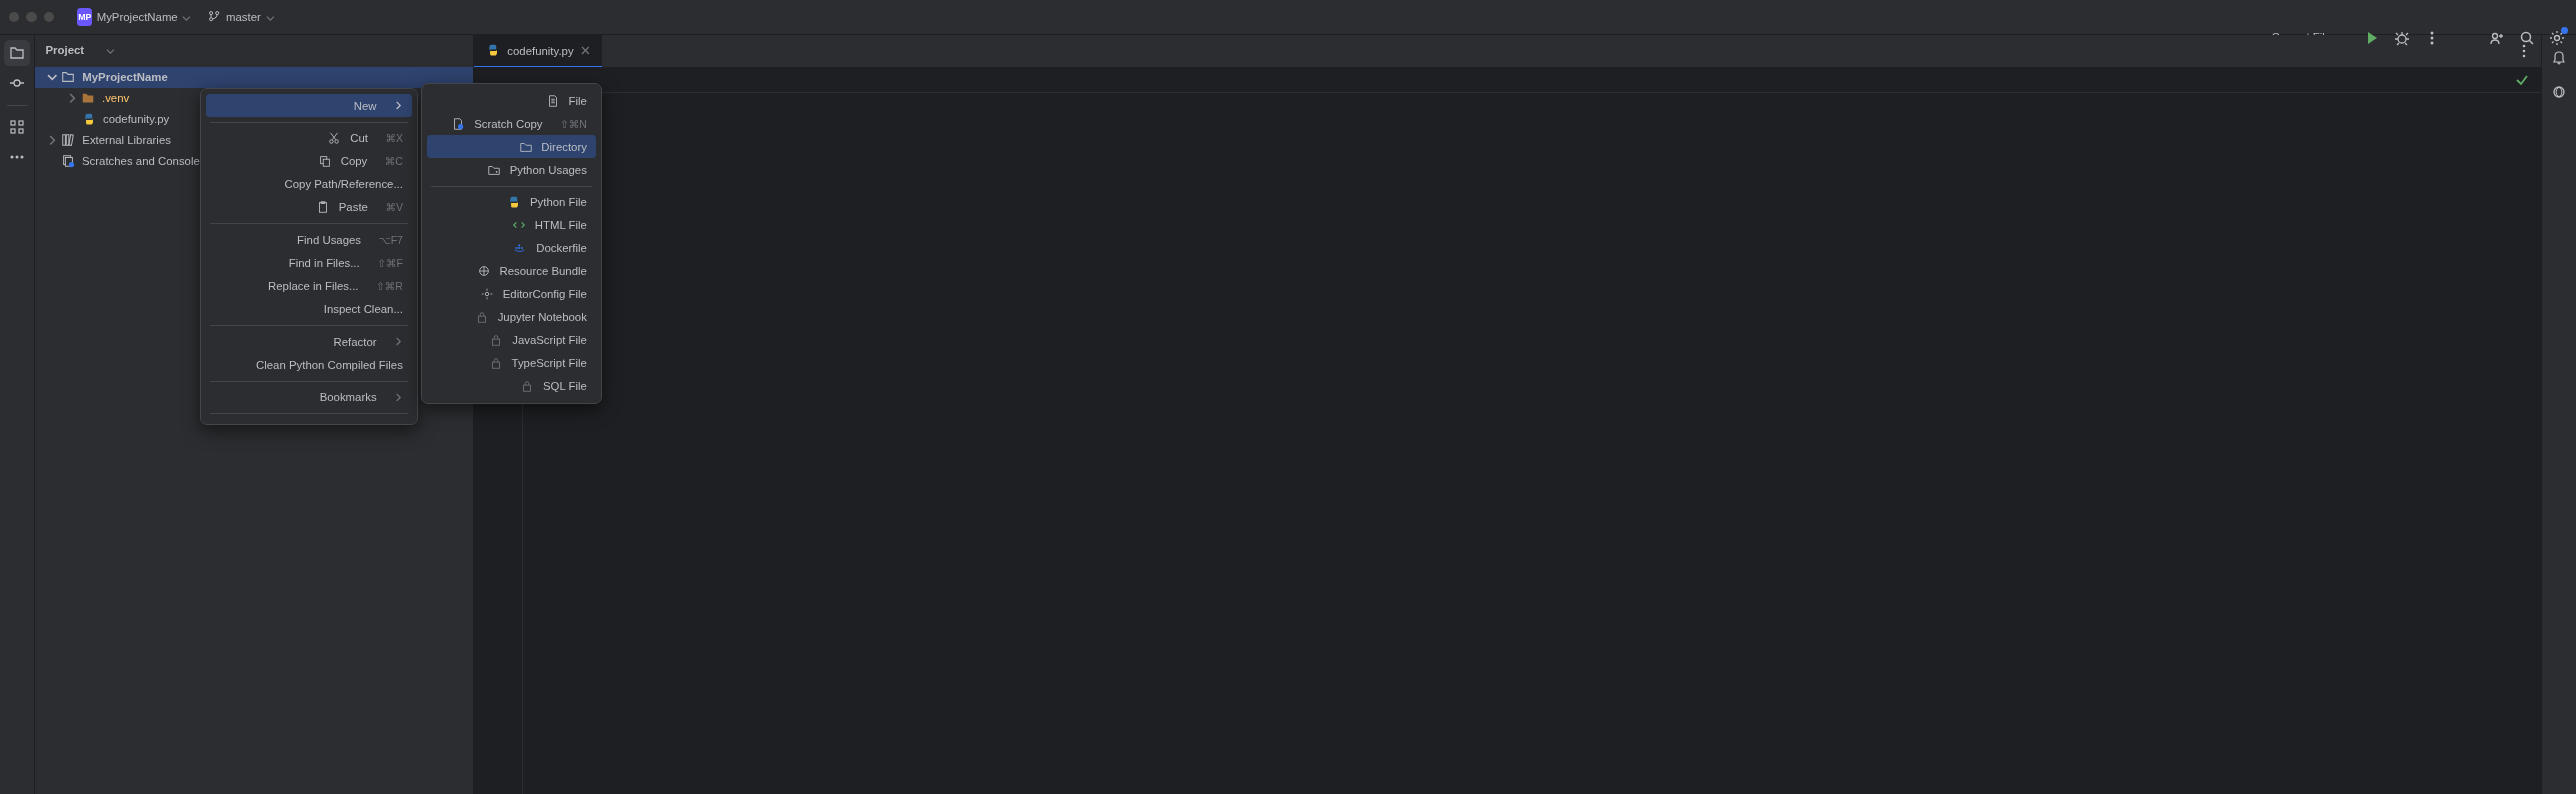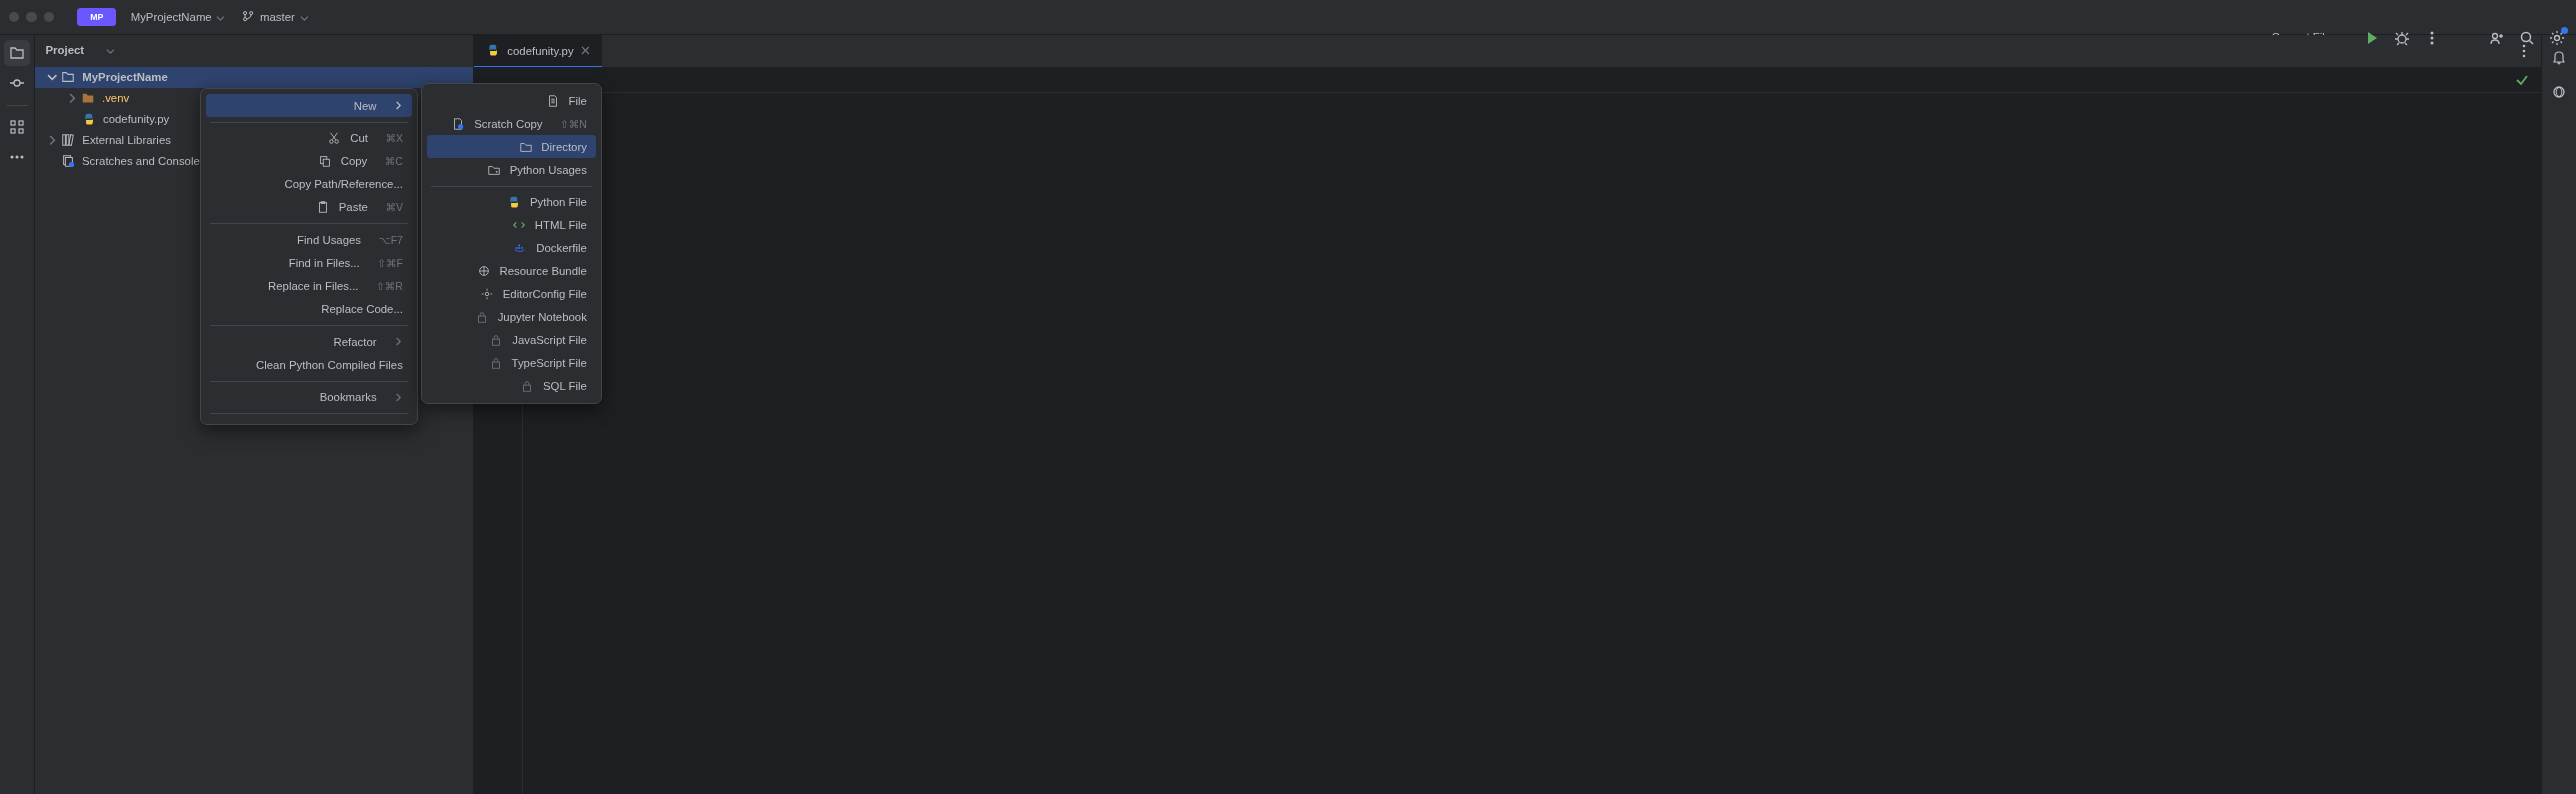--- a/index.html
+++ b/index.html
@@ -32,31 +32,31 @@
       gap: 7px;
       margin-right: 16px;
     }
     .traffic-light {
       width: 10.5px;
       height: 10.5px;
       border-radius: 50%;
       background: #4a4a4a;
     }
     .project-badge {
-      width: 39px;
+      width: 15px;
       height: 17.5px;
       border-radius: 3.5px;
       background: #6b57ff;
       color: white;
       display: flex;
       align-items: center;
       justify-content: center;
       font-size: 8.8px;
       font-weight: bold;
-      margin-right: 10px;
+      margin-right: 0;
     }
     .title-item {
       display: flex;
       align-items: center;
       gap: 4.4px;
       padding: 3.5px 7px;
       border-radius: 3.5px;
       color: #bcbec4;
     }
     .chevron-down {
@@ -598,21 +598,21 @@
     <span class="menu-shortcut">⇧⌘F</span>
   </div>
   <div class="menu-item">
     <div class="menu-left">
         <span>Replace in Files...</span>
       </div>
     <span class="menu-shortcut">⇧⌘R</span>
   </div>
   <div class="menu-item">
     <div class="menu-left">
-        <span>Replace Code...</span>
+        <span>Inspect Clean...</span>
       </div>
   </div>
   <div class="menu-sep"></div>
   <div class="menu-item">
     <div class="menu-left">
         <span>Refactor</span>
       </div>
     <span class="submenu-arrow"><svg viewBox="0 0 10 10">
           <path d="M3 1 L7 5 L3 9" stroke="#6f737a" fill="none" stroke-width="1.5"></path>
         </svg></span>

